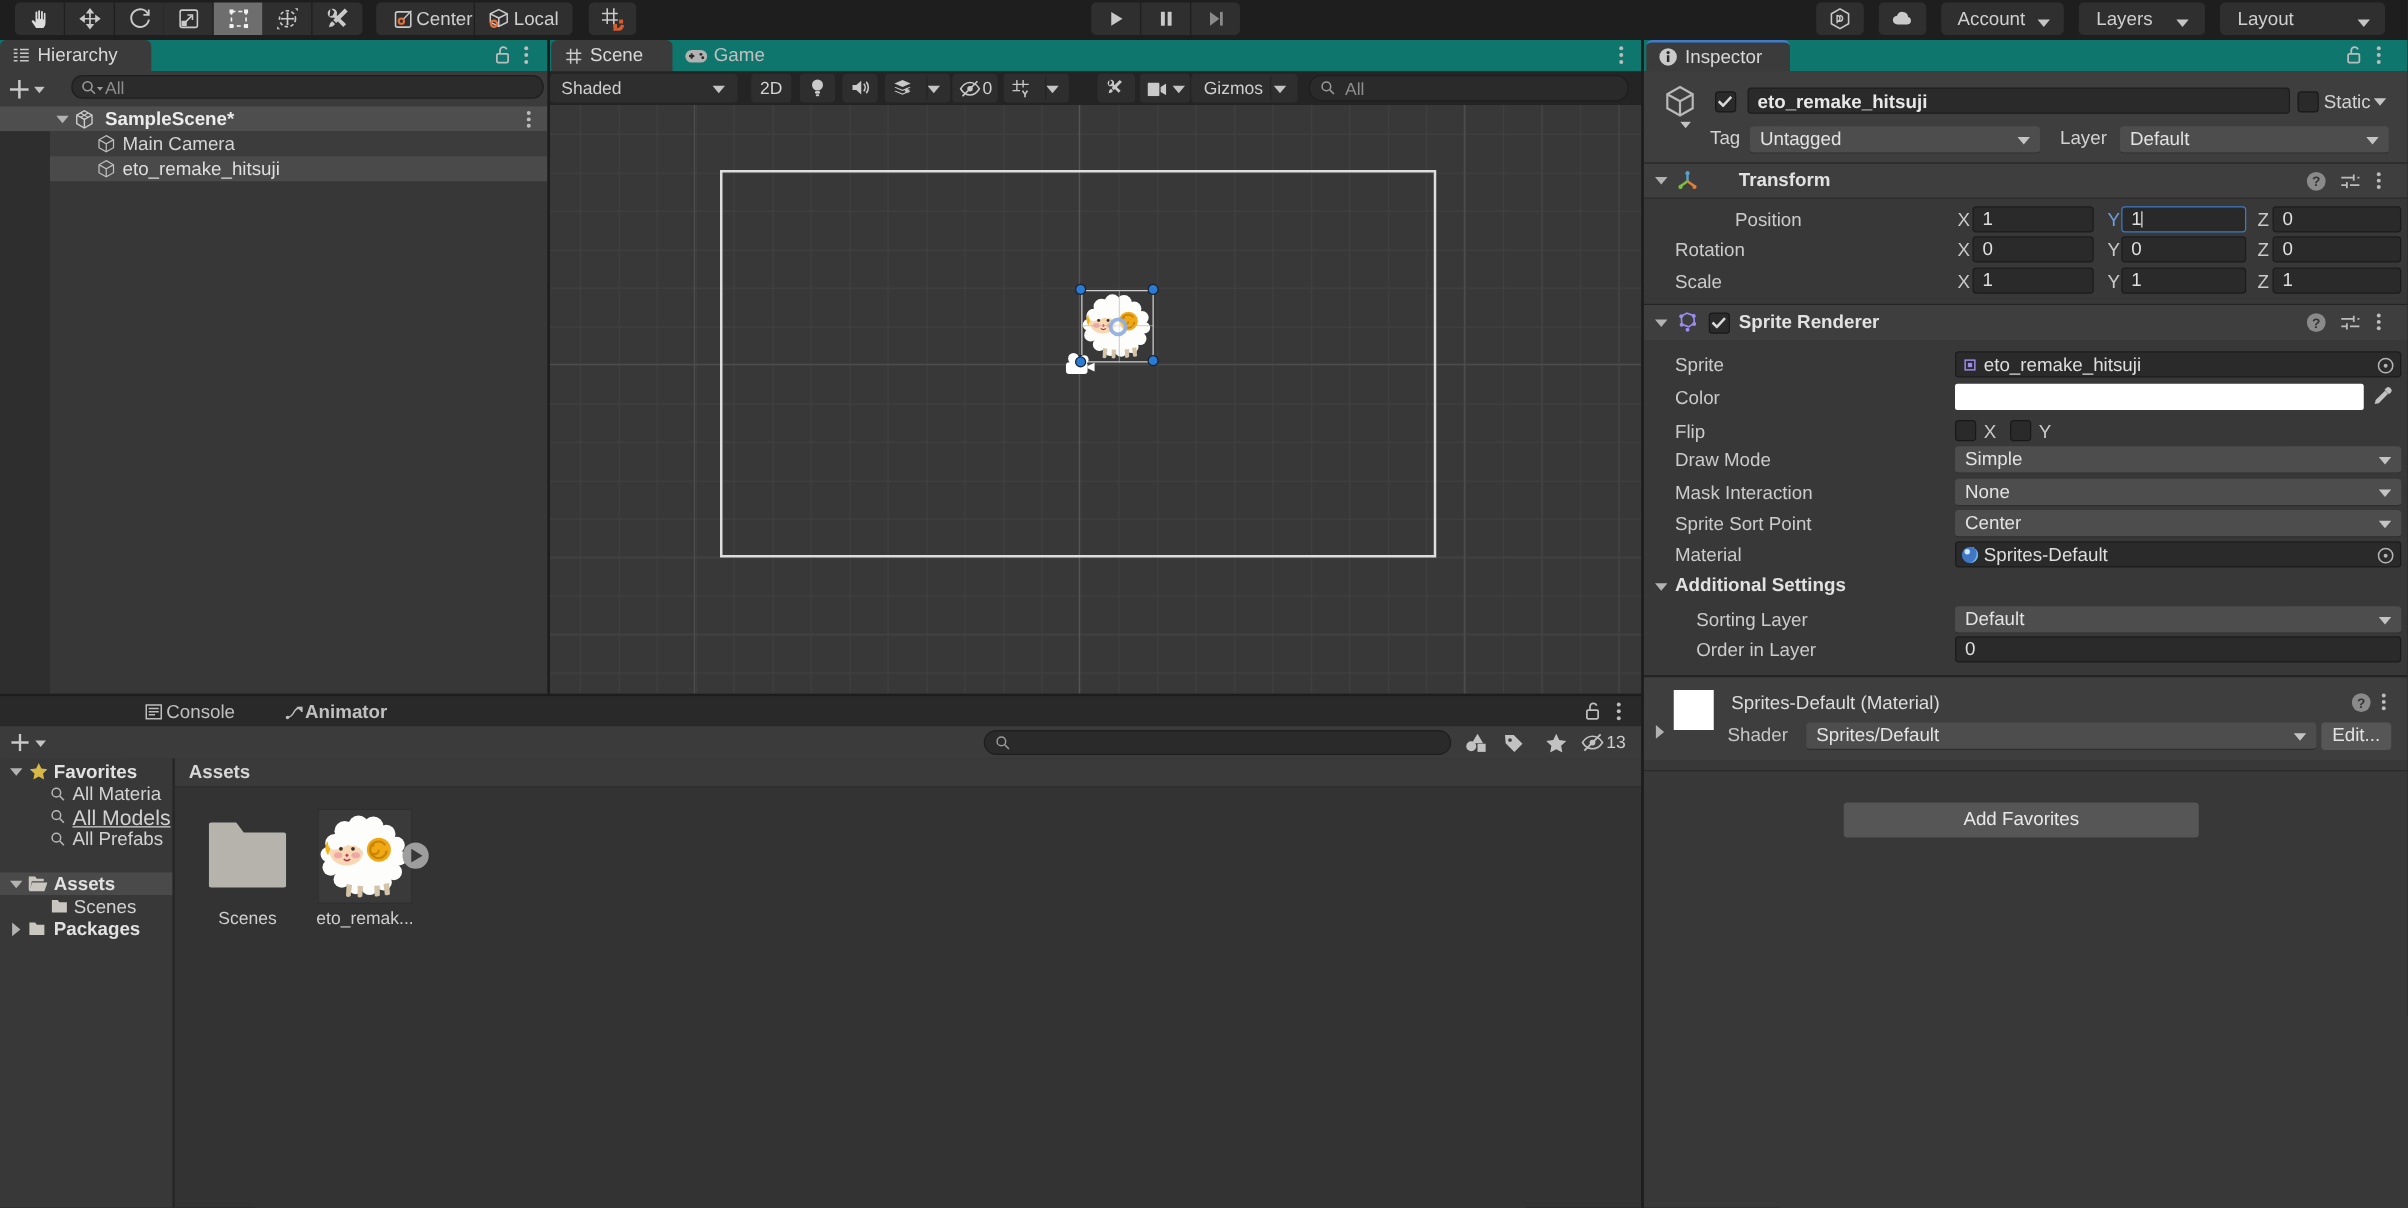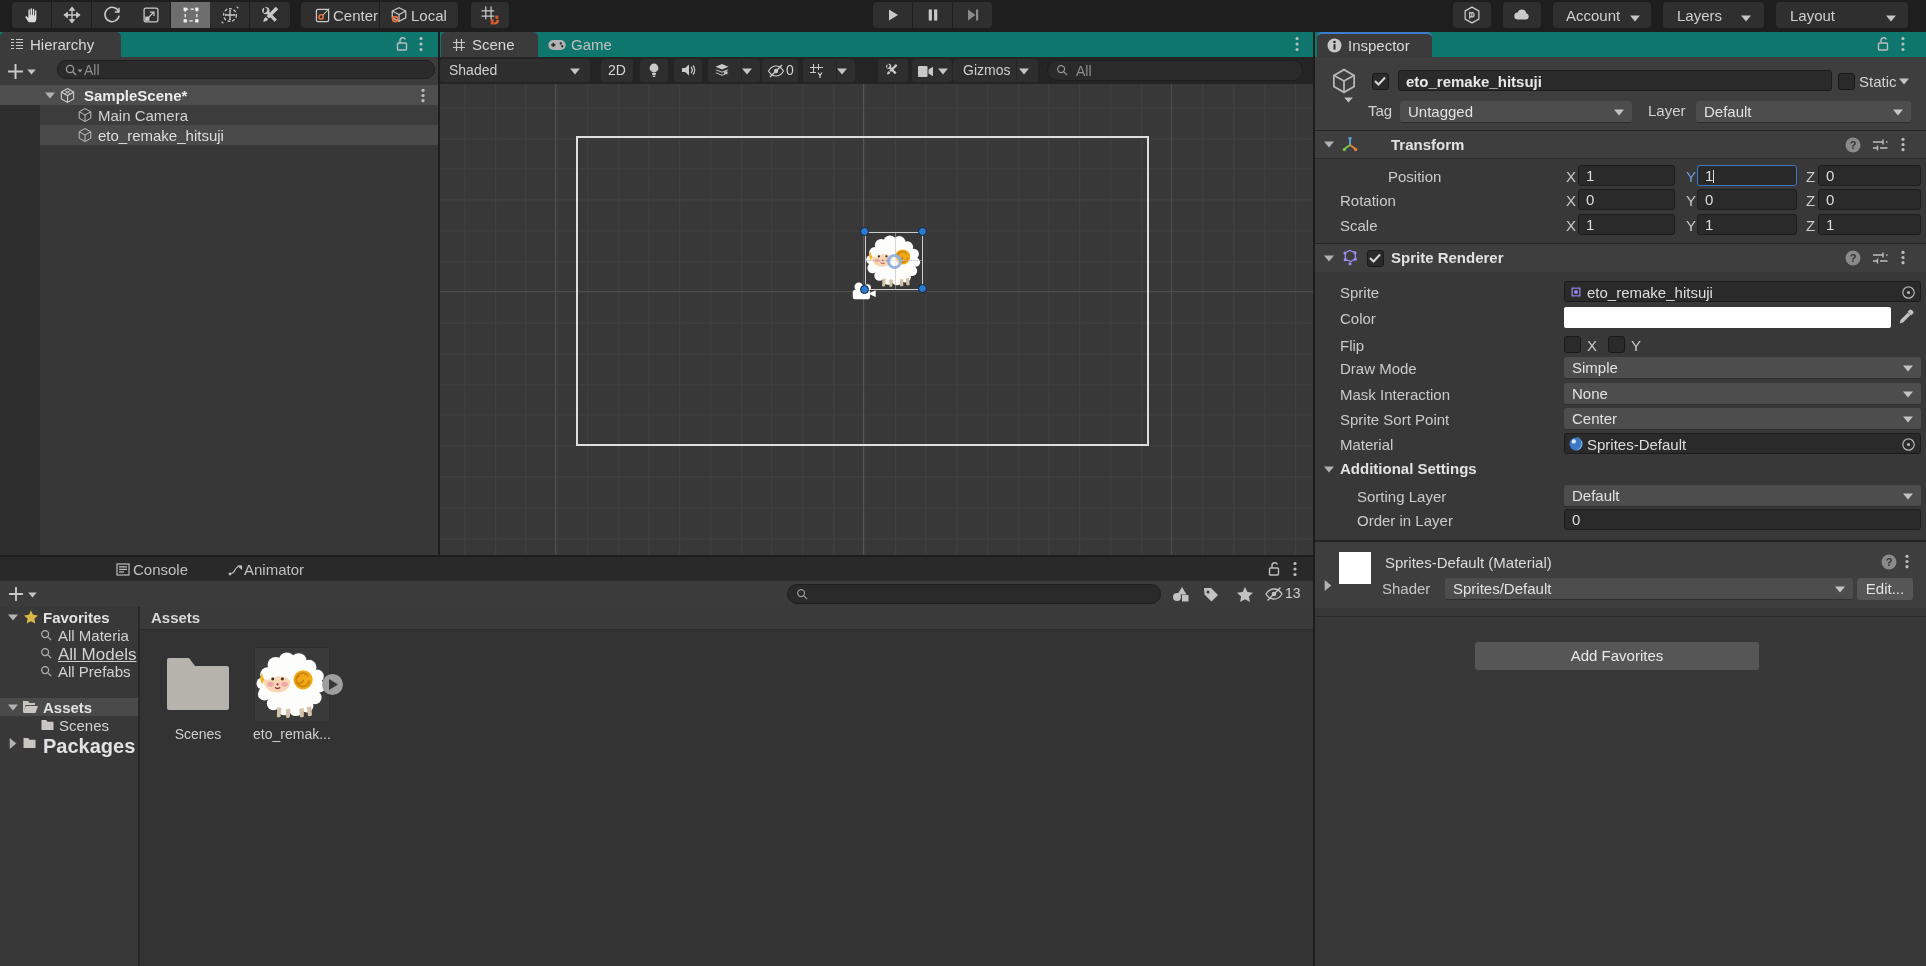--- a/index.html
+++ b/index.html
@@ -436,21 +436,21 @@
           <path d="M3 3.8 h8 M3 6.3 h8 M3 8.8 h5"></path>
         </svg>
       <span style="position:absolute; left:24px;">Console</span>
     </div>
     <div class="tabghost" style="left:222px; width:100px;">
       <svg width="15" height="12" viewBox="0 0 15 12" style="position:absolute; left:6px; top:7px;" fill="none" stroke="#bdbdbd" stroke-width="1.2">
           <path d="M1 10 Q5 10 7 6 T13 2"></path>
           <path d="M9.5 2 H13.5 V5.5" fill="#bdbdbd"></path>
           <circle cx="2" cy="10" r="1.4" fill="#bdbdbd" stroke="none"></circle>
         </svg>
-      <span style="position:absolute; left:22px;">Animator</span>
+      <span style="position:absolute; left:22px;font-weight:bold;">Animator</span>
     </div>
     <svg class="lockkebab" width="15" height="16" viewBox="0 0 15 16" style="left:1267px;" fill="none" stroke="#bdbdbd" stroke-width="1.4">
         <rect x="2.5" y="7" width="9" height="7" rx="1"></rect>
         <path d="M5 7 V4.5 a2.8 2.8 0 0 1 5.4-1"></path>
       </svg>
     <svg class="lockkebab" width="4" height="16" viewBox="0 0 4 16" style="left:1293px;" fill="#bdbdbd">
         <circle cx="2" cy="2.5" r="1.6"></circle>
         <circle cx="2" cy="8" r="1.6"></circle>
         <circle cx="2" cy="13.5" r="1.6"></circle>
       </svg>
@@ -535,21 +535,21 @@
         </svg>
       <span style="position:absolute; left:59px; top:1px; font-size:15px; color:#d2d2d2;">Scenes</span>
     </div>
     <div class="abs" style="left:0; top:127px; width:138px; height:18px;">
       <svg width="8" height="11" viewBox="0 0 7 10" style="position:absolute; left:9px; top:4px;">
           <path d="M.5 0 L6.5 5 .5 10z" fill="#b2b2b2"></path>
         </svg>
       <svg width="15" height="12" viewBox="0 0 15 13" style="position:absolute; left:22px; top:3px;" fill="#c9c6c0">
           <path d="M1 1 h5 l1.5 2 H14 v9 H1z"></path>
         </svg>
-      <span style="position:absolute; left:43px; top:1px; font-size:20px; font-weight:bold; color:#e2e2e2;">Packages</span>
+      <span style="position:absolute; left:43px; top:1px; font-size:15px; font-weight:bold; color:#e2e2e2;">Packages</span>
     </div>
   </div>
   <div class="abs" style="left:138px; top:50px; width:2px; height:359px; background:#272727;"></div>
 
   <div class="abs" style="left:140px; top:50px; width:1173px; height:23px; background:#3a3a3a; border-bottom:1px solid #2a2a2a;">
     <span style="position:absolute; left:11px; top:2px; font-size:15px; font-weight:bold; color:#d8d8d8;">Assets</span>
   </div>
 
   <svg class="abs" width="62" height="56" viewBox="0 0 62 56" style="left:167px; top:99px;" fill="#b6b3ac">
       <path d="M2 2 h20 l6 8 H60 a2 2 0 0 1 2 2 V52 a2 2 0 0 1-2 2 H2 a2 2 0 0 1-2-2 V4 a2 2 0 0 1 2-2z"></path>

